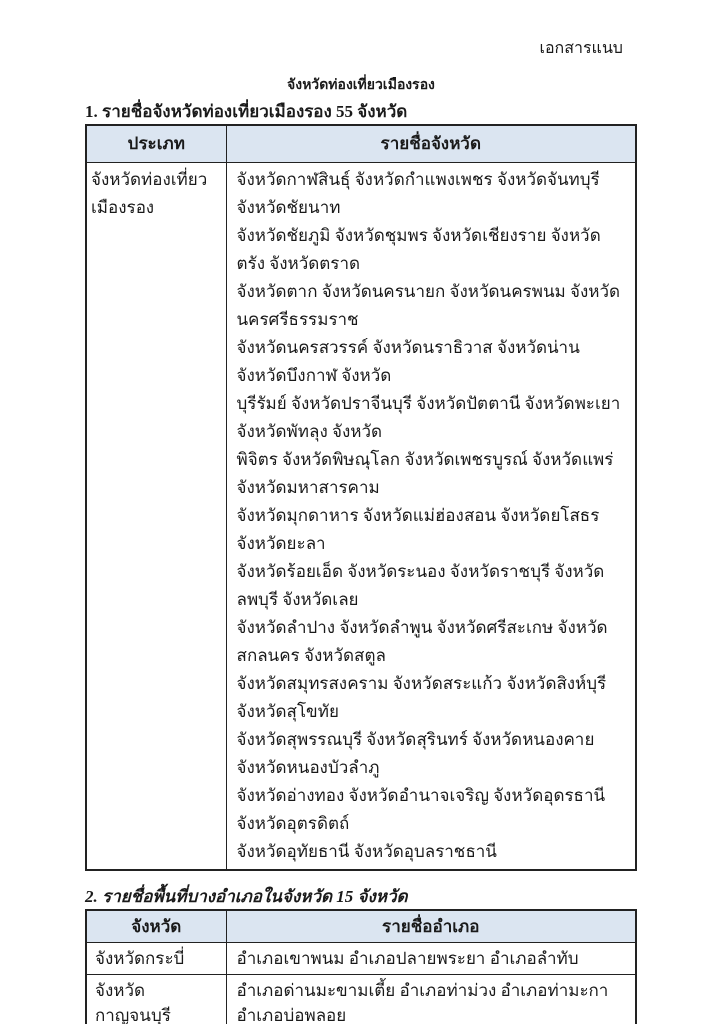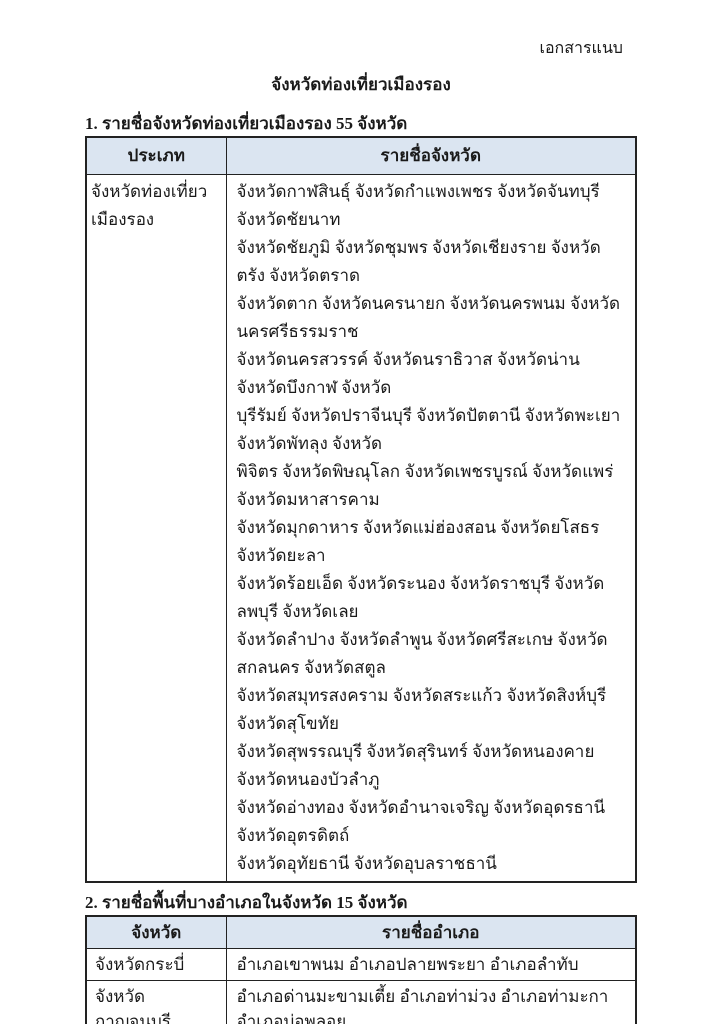--- a/index.html
+++ b/index.html
@@ -17,31 +17,31 @@
   }
   .corner-label {
     text-align: right;
     font-size: 16px;
     line-height: 20px;
   }
   .doc-title {
     width: 552px;
     text-align: center;
     font-weight: bold;
-    font-size: 17px;
+    font-size: 14px;
     line-height: 26px;
     margin-top: 14px;
   }
   .section-heading {
     font-weight: bold;
     font-size: 17px;
     line-height: 24px;
-    margin-top: 14px;
+    margin-top: 2px;
   }
-  .section-heading.second { margin-top: 8px; }
+  .section-heading.second { margin-top: 14px; font-style: italic; }
   table {
     border-collapse: collapse;
     width: 552px;
     table-layout: fixed;
     border: 2px solid #222222;
   }
   th, td {
     border: 1px solid #222222;
     vertical-align: top;
     font-size: 17px;

